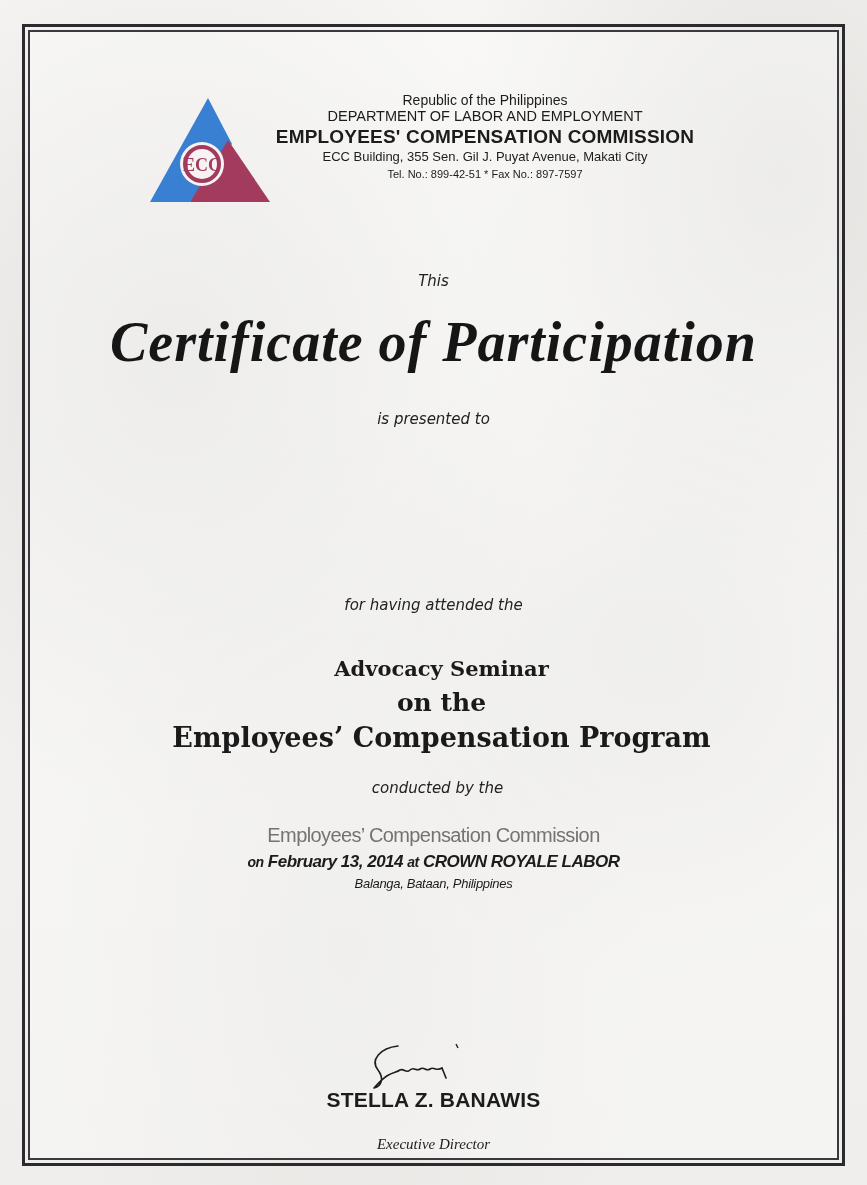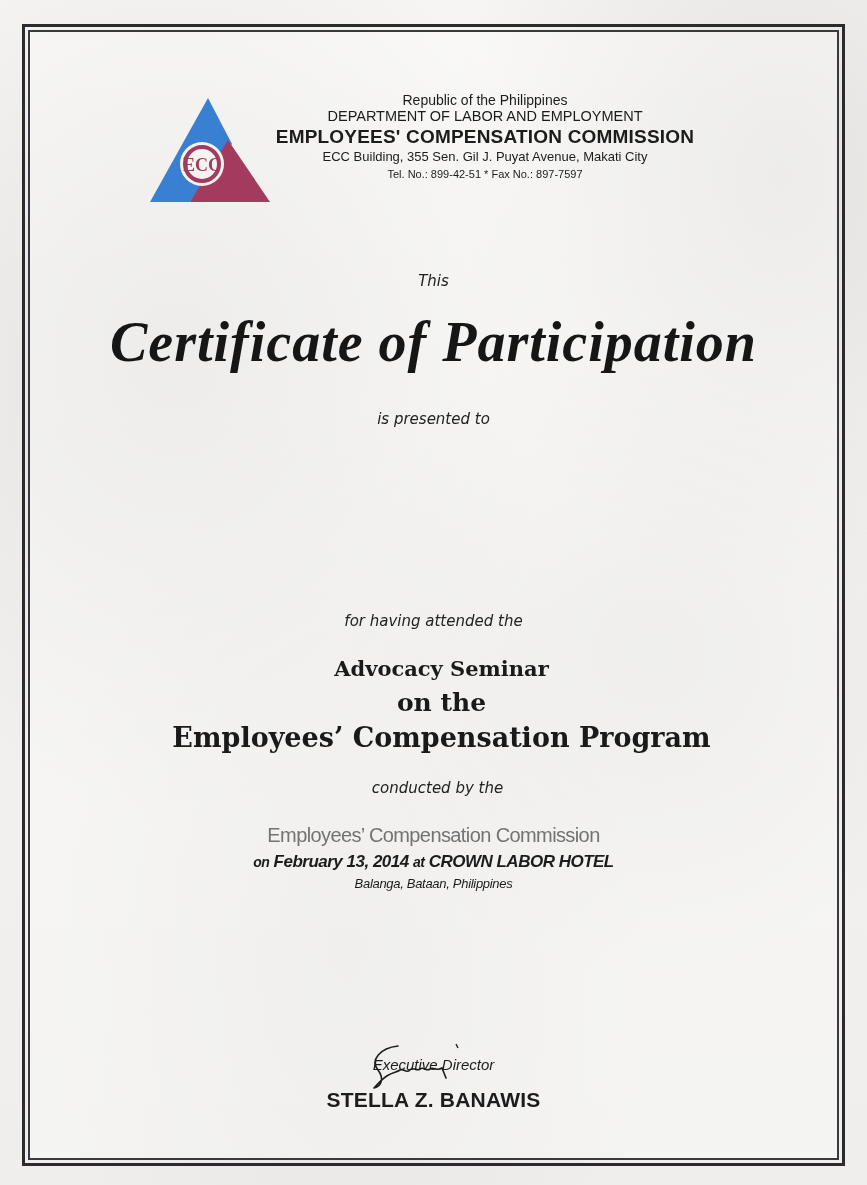--- a/index.html
+++ b/index.html
@@ -45,21 +45,21 @@
   .sem-2 { top:688px; font-size:25px; }
   .sem-3 { top:722px; font-size:27px; }
 
   .org { top:824px; font-size:20px; font-weight:normal; letter-spacing:-0.6px; color:#737373; }
   .date-line { top:852px; font-size:17px; font-style:italic; font-weight:bold; letter-spacing:-0.5px; }
   .date-line .on, .date-line .at { font-weight:bold; font-size:14px; }
   .place { top:876px; font-size:13px; font-style:italic; letter-spacing:-0.3px; }
 
   .signature { position:absolute; left:360px; top:1040px; width:110px; height:50px; }
   .signer-name { top:1088px; font-size:21px; font-weight:bold; letter-spacing:0.2px; }
-  .signer-title { top:1056px; font-family:Liberation Sans, sans-serif; font-style:italic; font-size:15px; }
+  .signer-title { top:1136px; font-family:Liberation Serif, serif; font-style:italic; font-size:15px; }
 </style>
 </head>
 <body>
 
 <div class="frame-outer"></div>
 <div class="frame-inner"></div>
 
 <svg class="logo" viewBox="0 0 120 104">
   <polygon points="58,0 0,104 40,104 82,46" fill="#3a80d2"></polygon>
   <polygon points="78,42 40,104 120,104" fill="#a23b5e"></polygon>
@@ -71,32 +71,32 @@
 <div class="letterhead lh-1">Republic of the Philippines</div>
 <div class="letterhead lh-2">DEPARTMENT OF LABOR AND EMPLOYMENT</div>
 <div class="letterhead lh-3">EMPLOYEES' COMPENSATION COMMISSION</div>
 <div class="letterhead lh-4">ECC Building, 355 Sen. Gil J. Puyat Avenue, Makati City</div>
 <div class="letterhead lh-5">Tel. No.: 899-42-51   *  Fax No.: 897-7597</div>
 
 <div class="abs intro" style="top:272px;">This</div>
 <div class="abs title">Certificate of Participation</div>
 <div class="abs intro" style="top:410px;">is presented to</div>
 
-<div class="abs intro" style="top:612px;">for having attended the</div>
+<div class="abs intro" style="top:596px;">for having attended the</div>
 <div class="abs seminar sem-1">Advocacy Seminar</div>
 <div class="abs seminar sem-2">on the</div>
 <div class="abs seminar sem-3">Employees’ Compensation Program</div>
 
 <div class="abs intro" style="top:779px;padding-left:8px;">conducted by the</div>
 <div class="abs org">Employees’ Compensation Commission</div>
 <div class="abs date-line">
   <span class="on">on</span>
   <span>February 13, 2014</span>
   <span class="at">at</span>
-  <span>CROWN LABOR HOTEL</span>
+  <span>CROWN ROYALE LABOR</span>
 </div>
 <div class="abs place">Balanga, Bataan, Philippines</div>
 
 <svg class="signature" viewBox="0 0 110 50">
   <path d="M38,6 C20,8 10,20 18,30 C24,38 22,46 14,48 M14,48 C30,30 34,34 40,30 C44,28 46,34 50,30 C54,26 56,32 60,29 C64,26 66,32 70,29 C74,26 76,32 82,28 L86,38" fill="none" stroke="#1d1d1d" stroke-width="1.6" stroke-linecap="round"></path>
   <path d="M96,4 L98,8" stroke="#1d1d1d" stroke-width="1.4"></path>
 </svg>
 <div class="abs signer-name">STELLA Z. BANAWIS</div>
 <div class="abs signer-title">Executive Director</div>
 

